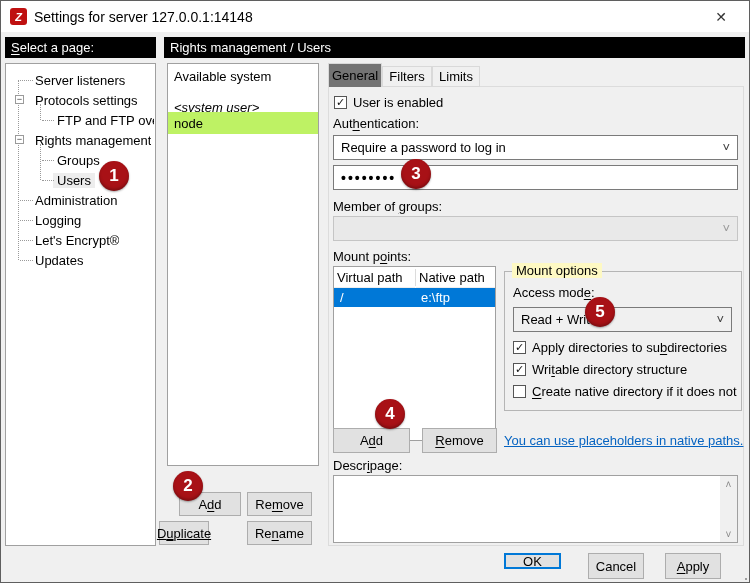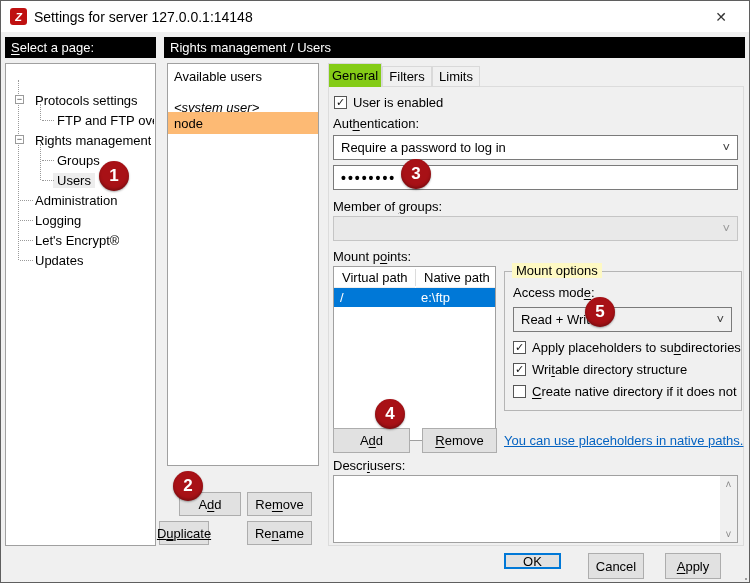--- a/index.html
+++ b/index.html
@@ -41,39 +41,39 @@
   #users-header { position:absolute; left:0; top:0; right:0; height:24px; padding-left:6px; display:flex; align-items:center; }
   .uitem { position:absolute; left:0; right:0; height:22px; padding-left:6px; display:flex; align-items:center; }
   .italic { font-style:italic; }
 
   .btn { position:absolute; background:#e1e1e1; border:1px solid #adadad; display:flex;
     align-items:center; justify-content:center; font-size:13px; cursor:default; }
   .btn-default { border:1px solid #0078d7; box-shadow: inset 0 0 0 1px #0078d7; background:#e1e1e1; }
 
   
   .tab { position:absolute; display:flex; align-items:center; justify-content:center; border:1px solid #d9d9d9; }
-  .tab-active { background:#84cc16; border-bottom:none; z-index:3; }
+  .tab-active { background:#737373; border-bottom:none; z-index:3; }
   .tab-idle { background:#f0f0f0; z-index:1; }
   #tab-panel { left:327px; top:85px; width:416px; height:460px; border:1px solid #dcdcdc; background:#f0f0f0; z-index:0; }
 
   .label { position:absolute; display:flex; align-items:center; height:18px; white-space:nowrap; }
   .combo { position:absolute; border:1px solid #7a7a7a; background:#fff; display:flex; align-items:center;
     padding:0 7px; font-size:13px; }
   .combo .chev { margin-left:auto; color:#3c3c3c; font-size:13px; line-height:1; }
   .combo-disabled { background:#e9e9e9; border-color:#c5c5c5; }
   .combo-disabled .chev { color:#999; }
   .combo-gray { background:#f0f0f0; }
 
   .cbrow { position:absolute; display:flex; align-items:center; gap:6px; white-space:nowrap; }
   .cbox { width:13px; height:13px; border:1px solid #555; background:#fff; display:inline-flex;
     align-items:center; justify-content:center; font-size:11px; color:#111; flex:0 0 auto; }
 
   
   #mount-table { left:332px; top:265px; width:163px; height:175px; background:#fff; border:1px solid #a0a0a0; }
-  .th { position:absolute; top:0; height:21px; display:flex; align-items:center; padding-left:8px; border-bottom:1px solid #eee; }
+  .th { position:absolute; top:0; height:21px; display:flex; align-items:center; padding-left:3px; border-bottom:1px solid #eee; }
   #th-divider { position:absolute; left:81px; top:2px; height:17px; border-left:1px solid #dcdcdc; }
   #mount-row { position:absolute; left:0; right:0; top:21px; height:19px; background:#0078d7; color:#fff; display:flex; align-items:center; }
   #mount-row .c1 { width:81px; padding-left:6px; }
   #mount-row .c2 { padding-left:6px; }
 
   
   #mount-options { left:503px; top:270px; width:238px; height:140px; border:1px solid #b5b5b5; }
   #mount-options-legend { position:absolute; left:7px; top:-9px; background:#fef9c3; padding:0 4px; }
 
   .link { position:absolute; color:#0563c1; text-decoration:underline; white-space:nowrap; cursor:pointer; }
@@ -107,20 +107,24 @@
   <div id="bar-right" class="abs blackbar">Rights management / Users</div>
   <div id="bar-left" class="abs blackbar">
     <span><span></span><span class="mn">S</span><span>elect a page:</span></span>
   </div>
 
   <div id="tree-box" class="abs">
     <div class="vline" style="left:12px; top:16px; height:180px;"></div>
     <div class="vline" style="left:34px; top:40px; height:16px;"></div>
     <div class="vline" style="left:34px; top:80px; height:36px;"></div>
 
+    <div class="trow" style="top:6px;">
+      <span class="hline" style="left:13px; width:13px; top:10px;"></span>
+      <span class="lbl pad1">Server listeners</span>
+    </div>
     <div class="trow" style="top:26px;">
       <span class="expander" style="left:8px; top:5px;">−</span>
       <span class="lbl pad1">Protocols settings</span>
     </div>
     <div class="trow" style="top:46px;">
       <span class="hline" style="left:35px; width:12px; top:10px;"></span>
       <span class="lbl pad2">FTP and FTP over</span>
     </div>
     <div class="trow" style="top:66px;">
       <span class="expander" style="left:8px; top:5px;">−</span>
@@ -146,23 +150,23 @@
       <span class="hline" style="left:13px; width:13px; top:10px;"></span>
       <span class="lbl pad1">Let's Encrypt®</span>
     </div>
     <div class="trow" style="top:186px;">
       <span class="hline" style="left:13px; width:13px; top:10px;"></span>
       <span class="lbl pad1">Updates</span>
     </div>
   </div>
 
   <div id="users-box" class="abs">
-    <div id="users-header">Available users</div>
+    <div id="users-header">Available system</div>
     <div class="uitem italic" style="top:32px;">&lt;system user&gt;</div>
-    <div class="uitem" style="top:48px; background:#fdba74;">node</div>
+    <div class="uitem" style="top:48px; background:#bef264;">node</div>
   </div>
 
   <div class="btn" style="left:178px; top:491px; width:62px; height:24px;">
     <span><span>A</span><span class="mn">d</span><span>d</span></span>
   </div>
   <div class="btn" style="left:246px; top:491px; width:65px; height:24px;">
     <span><span>Re</span><span class="mn">m</span><span>ove</span></span>
   </div>
   <div class="btn" style="left:158px; top:520px; width:50px; height:24px;text-decoration:underline;">
     <span><span>D</span><span class="mn">u</span><span>plicate</span></span>
@@ -220,41 +224,41 @@
   </div>
   <div class="label" style="left:512px; top:282px;">
     <span><span>Access mod</span><span class="mn">e</span><span>:</span></span>
   </div>
   <div class="combo combo-gray" style="left:512px; top:306px; width:219px; height:25px;">
     <span>Read + Write</span>
     <span class="chev">˅</span>
   </div>
   <div class="cbrow" style="left:512px; top:339px;">
     <span class="cbox">✓</span>
-    <span><span>Apply placeholders to su</span><span class="mn">b</span><span>directories</span></span>
+    <span><span>Apply directories to su</span><span class="mn">b</span><span>directories</span></span>
   </div>
   <div class="cbrow" style="left:512px; top:361px;">
     <span class="cbox">✓</span>
     <span><span>Wri</span><span class="mn">t</span><span>able directory structure</span></span>
   </div>
   <div class="cbrow" style="left:512px; top:383px;">
     <span class="cbox"></span>
     <span><span></span><span class="mn">C</span><span>reate native directory if it does not</span></span>
   </div>
 
   <div class="btn" style="left:332px; top:427px; width:77px; height:25px;">
     <span><span>A</span><span class="mn">d</span><span>d</span></span>
   </div>
   <div class="btn" style="left:421px; top:427px; width:75px; height:25px;">
     <span><span></span><span class="mn">R</span><span>emove</span></span>
   </div>
   <div class="link" style="left:503px; top:432px;">You can use placeholders in native paths.</div>
 
   <div class="label" style="left:332px; top:455px;">
-    <span><span>Descr</span><span class="mn">i</span><span>users:</span></span>
+    <span><span>Descr</span><span class="mn">i</span><span>page:</span></span>
   </div>
   <div id="desc-box" class="abs">
     <div id="desc-scroll">
       <div class="scroll-arrow" style="top:0;">˄</div>
       <div class="scroll-arrow" style="bottom:0;">˅</div>
     </div>
   </div>
 
   <div class="btn btn-default" style="left:503px; top:552px; width:57px; height:16px;">OK</div>
   <div class="btn" style="left:587px; top:552px; width:56px; height:26px;">Cancel</div>

